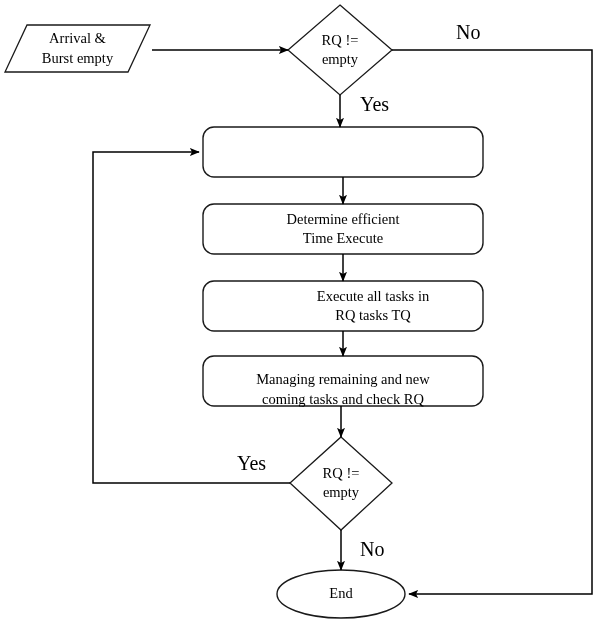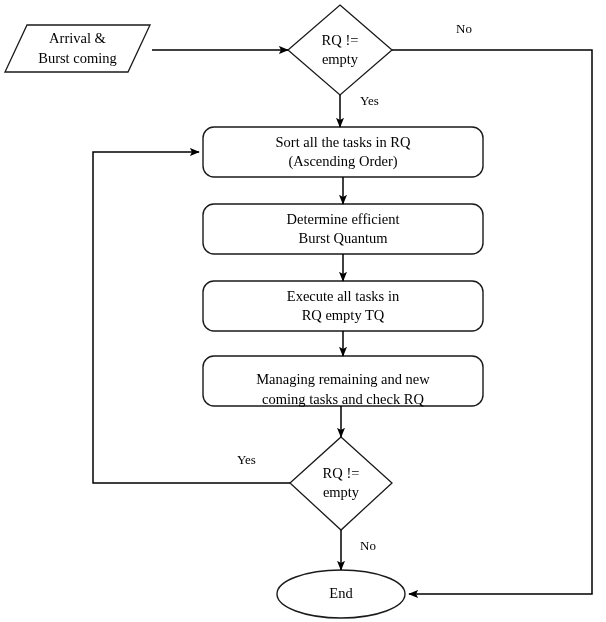--- a/index.html
+++ b/index.html
@@ -35,21 +35,21 @@
     font-family: "Liberation Serif", "DejaVu Serif", serif;
     font-size: 14.5px;
     line-height: 1.32;
     pointer-events: none;
     white-space: nowrap;
   }
   .edge-label {
     position: absolute;
     color: #000000;
     font-family: "Liberation Serif", "DejaVu Serif", serif;
-    font-size: 13px;
+    font-size: 20px;
     line-height: 1;
     white-space: nowrap;
   }
 </style>
 </head>
 <body>
 
 <div id="flowchart-canvas">
 
   <svg id="flow-svg" viewBox="0 0 606 622">
@@ -89,41 +89,37 @@
 
     <line x1="341" y1="406" x2="341" y2="437" stroke="#000000" stroke-width="1.5" marker-end="url(#arrow)"></line>
 
     <polyline points="290,483 93,483 93,152 199,152" fill="none" stroke="#000000" stroke-width="1.5" marker-end="url(#arrow)"></polyline>
 
     <line x1="341" y1="530" x2="341" y2="570" stroke="#000000" stroke-width="1.5" marker-end="url(#arrow)"></line>
   </svg>
 
   <div class="node-label" style="left:5px; top:25px; width:145px; height:47px;">
     <span>Arrival &amp;</span>
-    <span>Burst coming</span>
+    <span>Burst empty</span>
   </div>
 
   <div class="node-label" style="left:288px; top:22px; width:104px; height:56px;">
     <span>RQ !=</span>
     <span>empty</span>
   </div>
 
-  <div class="node-label" style="left:203px; top:127px; width:280px; height:50px;">
-    <span>Sort all the tasks in RQ</span>
-    <span>(Ascending Order)</span>
-  </div>
 
   <div class="node-label" style="left:203px; top:204px; width:280px; height:50px;">
     <span>Determine efficient</span>
-    <span>Burst Quantum</span>
+    <span>Time Execute</span>
   </div>
 
-  <div class="node-label" style="left:203px; top:281px; width:280px; height:50px;">
+  <div class="node-label" style="left:203px; top:281px; width:280px; height:50px;padding-left:30px;">
     <span>Execute all tasks in</span>
-    <span>RQ empty TQ</span>
+    <span>RQ tasks TQ</span>
   </div>
 
   <div class="node-label" style="left:203px; top:356px; width:280px; height:67px;">
     <span>Managing remaining and new</span>
     <span>coming tasks and check RQ</span>
   </div>
 
   <div class="node-label" style="left:290px; top:455px; width:102px; height:56px;">
     <span>RQ !=</span>
     <span>empty</span>

